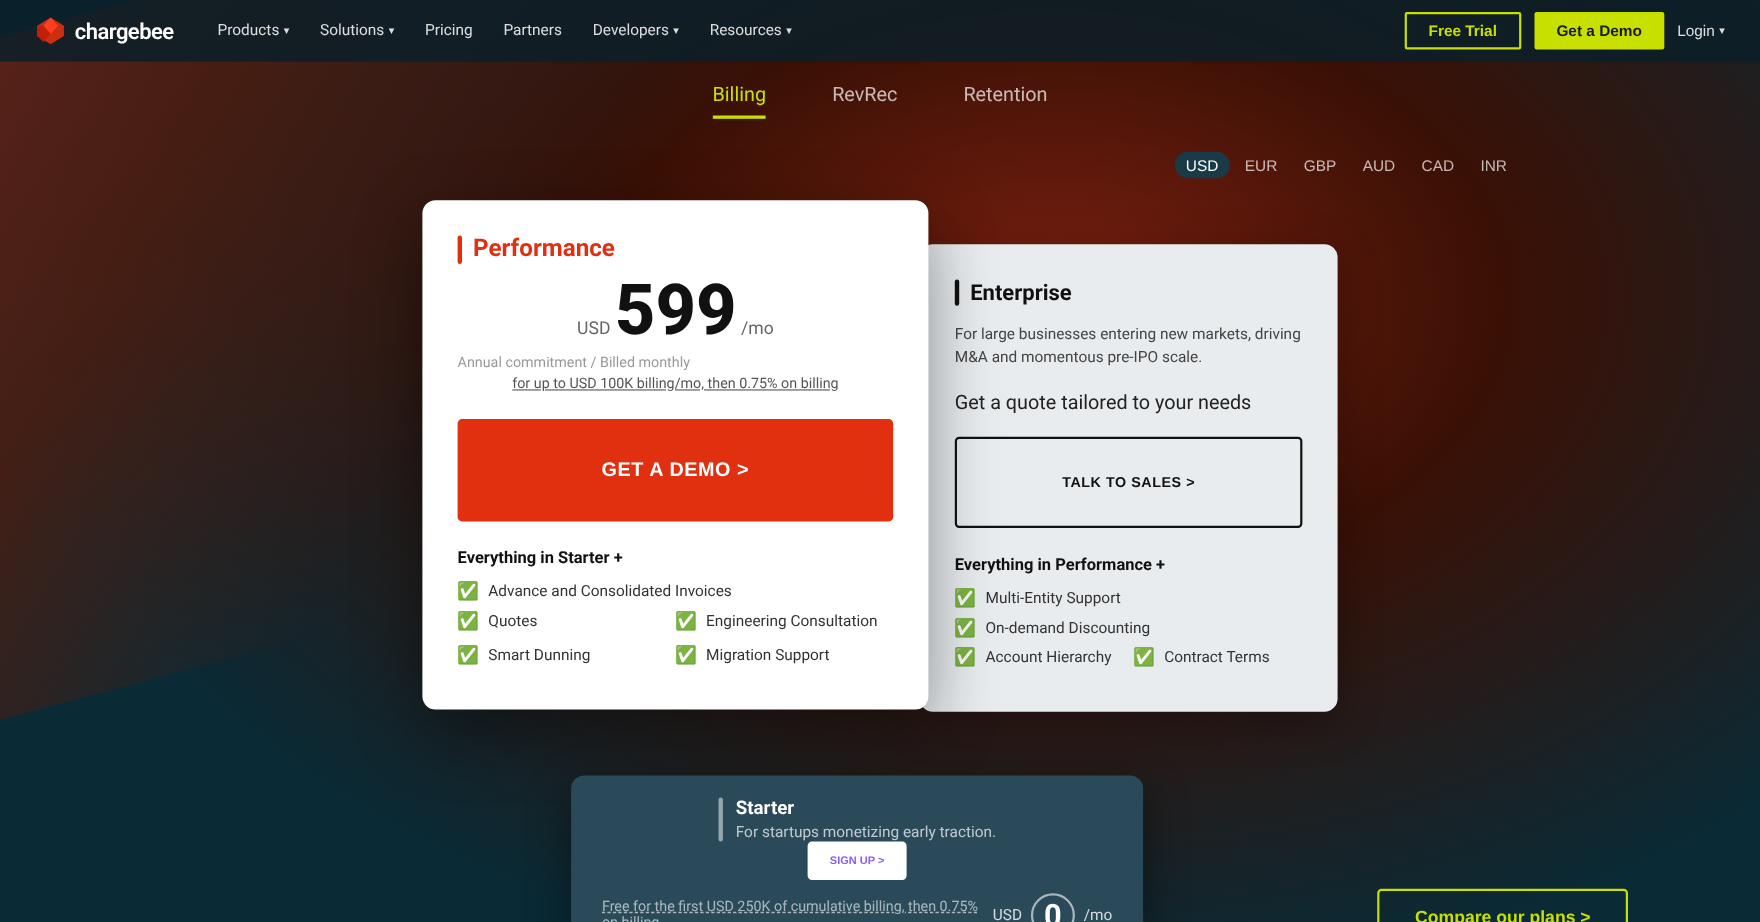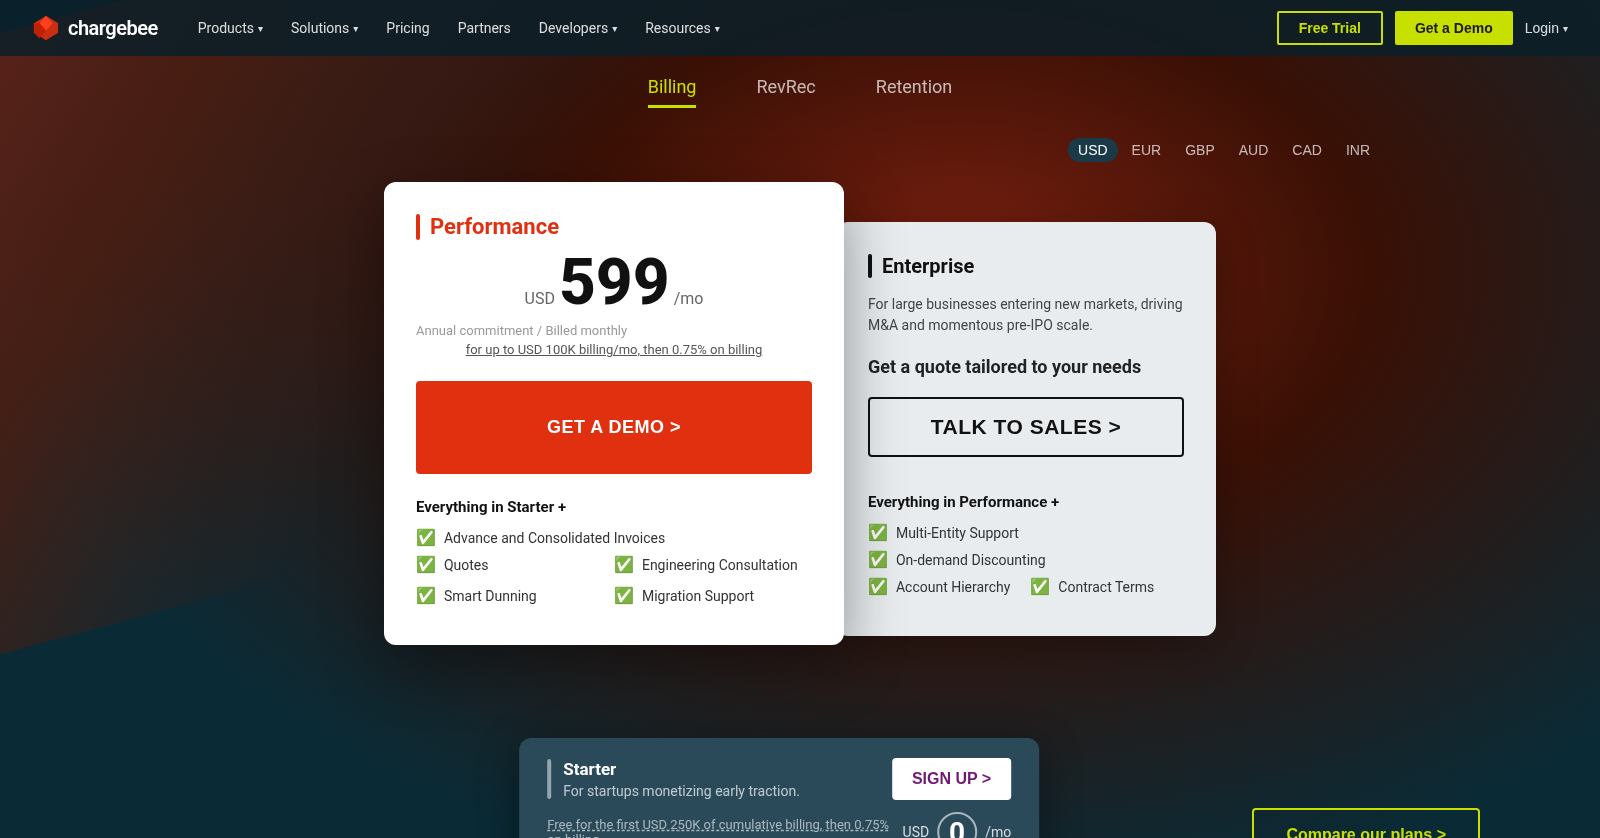--- a/index.html
+++ b/index.html
@@ -303,35 +303,35 @@
     }
     .enterprise-desc {
       color: #444;
       font-size: 14px;
       line-height: 1.5;
       margin-bottom: 20px;
     }
     .enterprise-quote {
       font-size: 18px;
       color: #222;
-      font-weight: 700;
+      font-weight: 400;
       margin-bottom: 20px;
     }
     .btn-talk-sales {
       border: 2px solid #111;
       background: transparent;
       color: #111;
       width: 100%;
-      padding: 16px;
-      font-size: 21px;
+      padding: 32px;
+      font-size: 13px;
       font-weight: 700;
       cursor: pointer;
       border-radius: 4px;
       letter-spacing: 0.5px;
-      margin-bottom: 36px;
+      margin-bottom: 24px;
     }
     .enterprise-features-title {
       font-size: 15px;
       font-weight: 700;
       color: #111;
       margin-bottom: 12px;
     }
     .enterprise-feature {
       display: flex;
       align-items: center;
@@ -361,37 +361,38 @@
       left: 50%;
       transform: translateX(-54%);
       z-index: 7;
       box-shadow: 0 10px 40px rgba(0,0,0,0.4);
     }
     .starter-inner {
       display: flex;
       align-items: center;
       justify-content: space-between;
       margin-bottom: 12px;
+      flex-direction: column;
     }
     .starter-title {
       color: white;
       font-size: 17px;
       font-weight: 700;
       margin-bottom: 4px;
     }
     .starter-desc {
       color: rgba(255,255,255,0.7);
       font-size: 14px;
     }
     .btn-signup {
       background: white;
-      color: #701a75;
+      color: #8b5cf6;
       border: none;
       padding: 12px 20px;
-      font-size: 16px;
+      font-size: 10px;
       font-weight: 700;
       cursor: pointer;
       border-radius: 4px;
       white-space: nowrap;
     }
     .starter-bar {
       width: 4px;
       height: 40px;
       background: rgba(255,255,255,0.5);
       border-radius: 2px;

